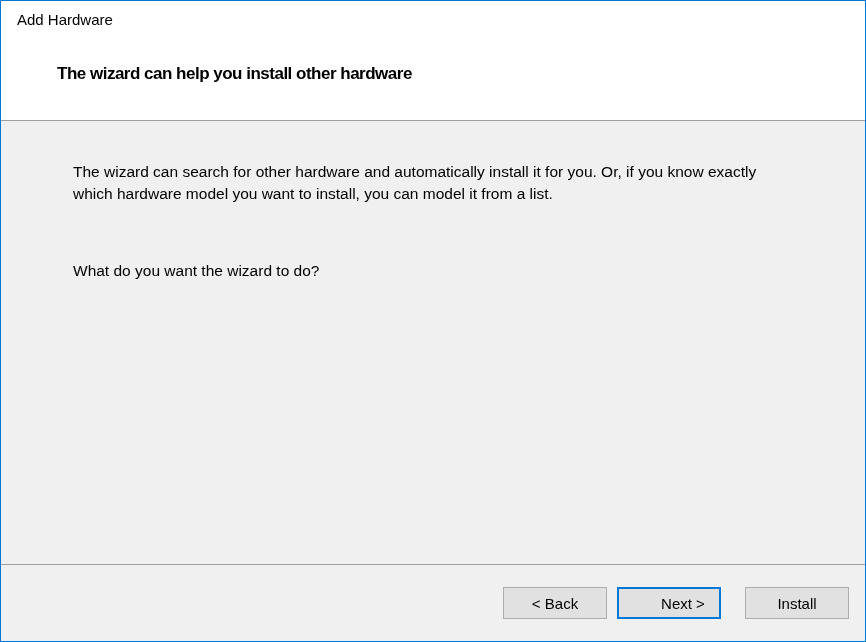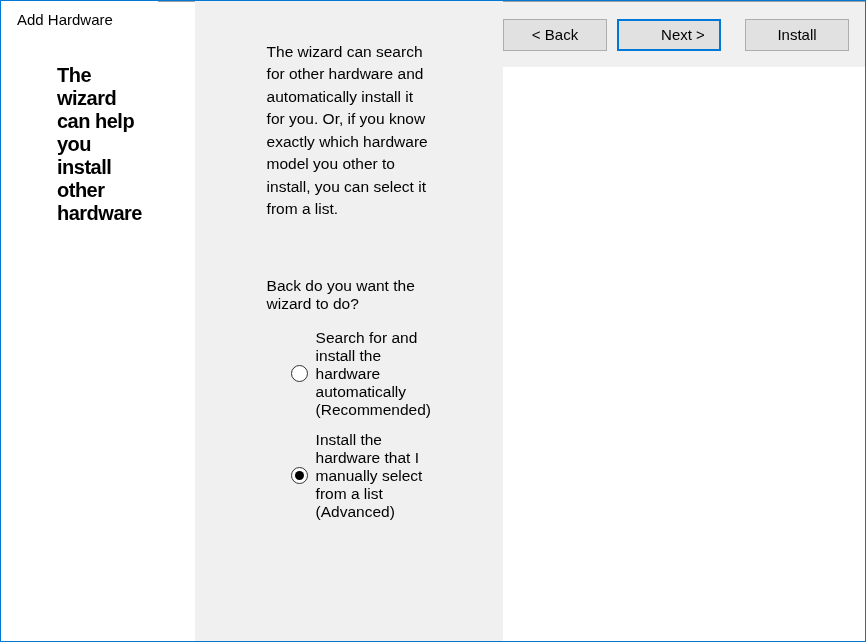--- a/index.html
+++ b/index.html
@@ -11,34 +11,34 @@
       font-family: "Segoe UI", Tahoma, sans-serif;
       font-size: 15px;
       color: #000;
       background: #fff;
     }
     .window {
       width: 866px;
       height: 642px;
       border: 1px solid #0078d7;
       display: flex;
-      flex-direction: row;
+      flex-direction: column;
       background: #fff;
     }
     .header {
       padding: 10px 16px 0 16px;
       background: #fff;
     }
     .window-title {
       font-size: 15px;
       font-weight: 400;
       color: #000;
     }
     .wizard-title {
-      font-size: 20px;
+      font-size: 17px;
       font-weight: 700;
       color: #000;
       margin: 36px 0 36px 40px;
       letter-spacing: -0.5px;
     }
     .divider {
       height: 1px;
       background: #a0a0a0;
       width: 100%;
     }
@@ -85,21 +85,21 @@
       height: 9px;
       background: #000;
       border-radius: 50%;
       display: block;
     }
     .radio-label {
       font-size: 15.5px;
       color: #000;
     }
     .footer {
-      height: 66px;
+      height: 77px;
       background: #f0f0f0;
       border-top: 1px solid #a0a0a0;
       display: flex;
       align-items: center;
       justify-content: flex-end;
       padding-right: 16px;
       gap: 10px;
     }
     .btn {
       min-width: 104px;
@@ -123,31 +123,21 @@
 </head>
 <body>
 
 <div class="window">
   <div class="header">
     <div class="window-title">Add Hardware</div>
     <div class="wizard-title">The wizard can help you install other hardware</div>
   </div>
   <div class="divider"></div>
   <div class="content">
-    <div class="description">The wizard can search for other hardware and automatically install it for you. Or, if you know exactly which hardware model you other to install, you can select it from a list.</div>
-    <div class="question">Back do you want the wizard to do?</div>
-    <div class="radio-group">
-      <div class="radio-option">
-        <span class="radio-circle"></span>
-        <span class="radio-label">Search for and install the hardware automatically (Recommended)</span>
-      </div>
-      <div class="radio-option">
-        <span class="radio-circle selected"></span>
-        <span class="radio-label">Install the hardware that I manually select from a list (Advanced)</span>
-      </div>
-    </div>
+    <div class="description">The wizard can search for other hardware and automatically install it for you. Or, if you know exactly which hardware model you want to install, you can model it from a list.</div>
+    <div class="question">What do you want the wizard to do?</div>
   </div>
   <div class="footer">
     <button class="btn">&lt; Back</button>
     <button class="btn btn-default">Next &gt;</button>
     <button class="btn btn-cancel">Install</button>
   </div>
 </div>
 
 </body></html>

